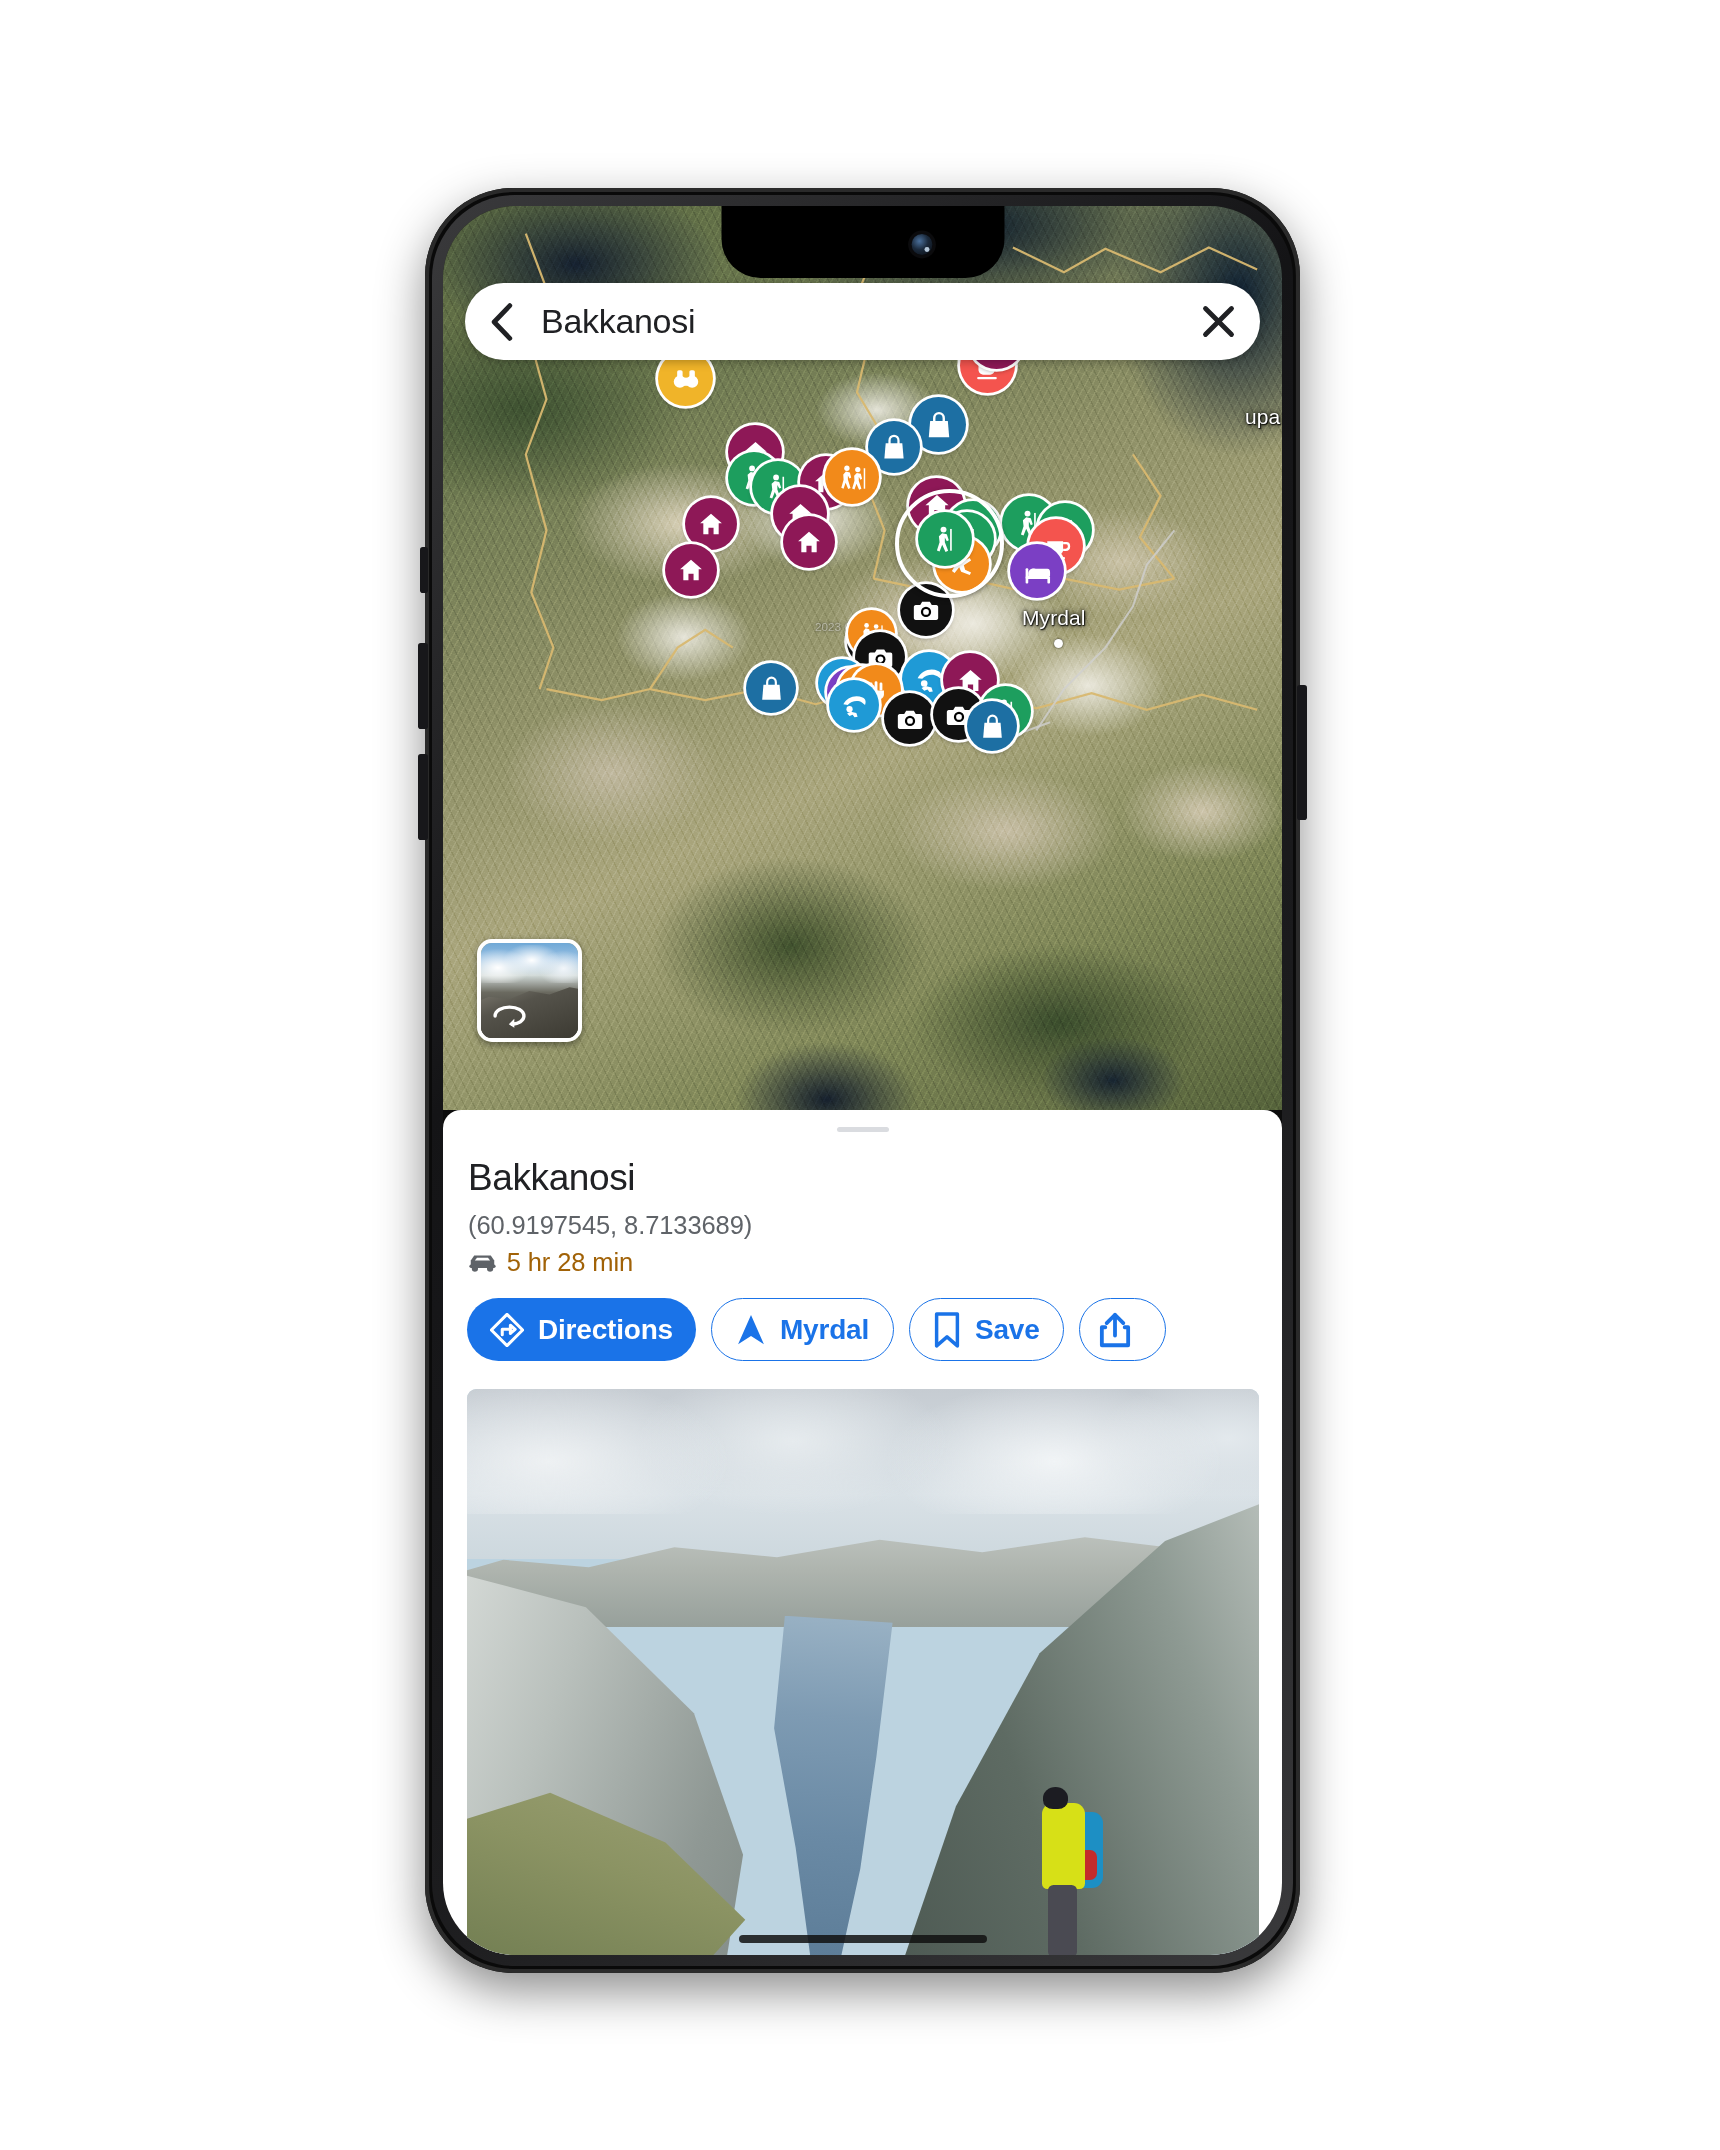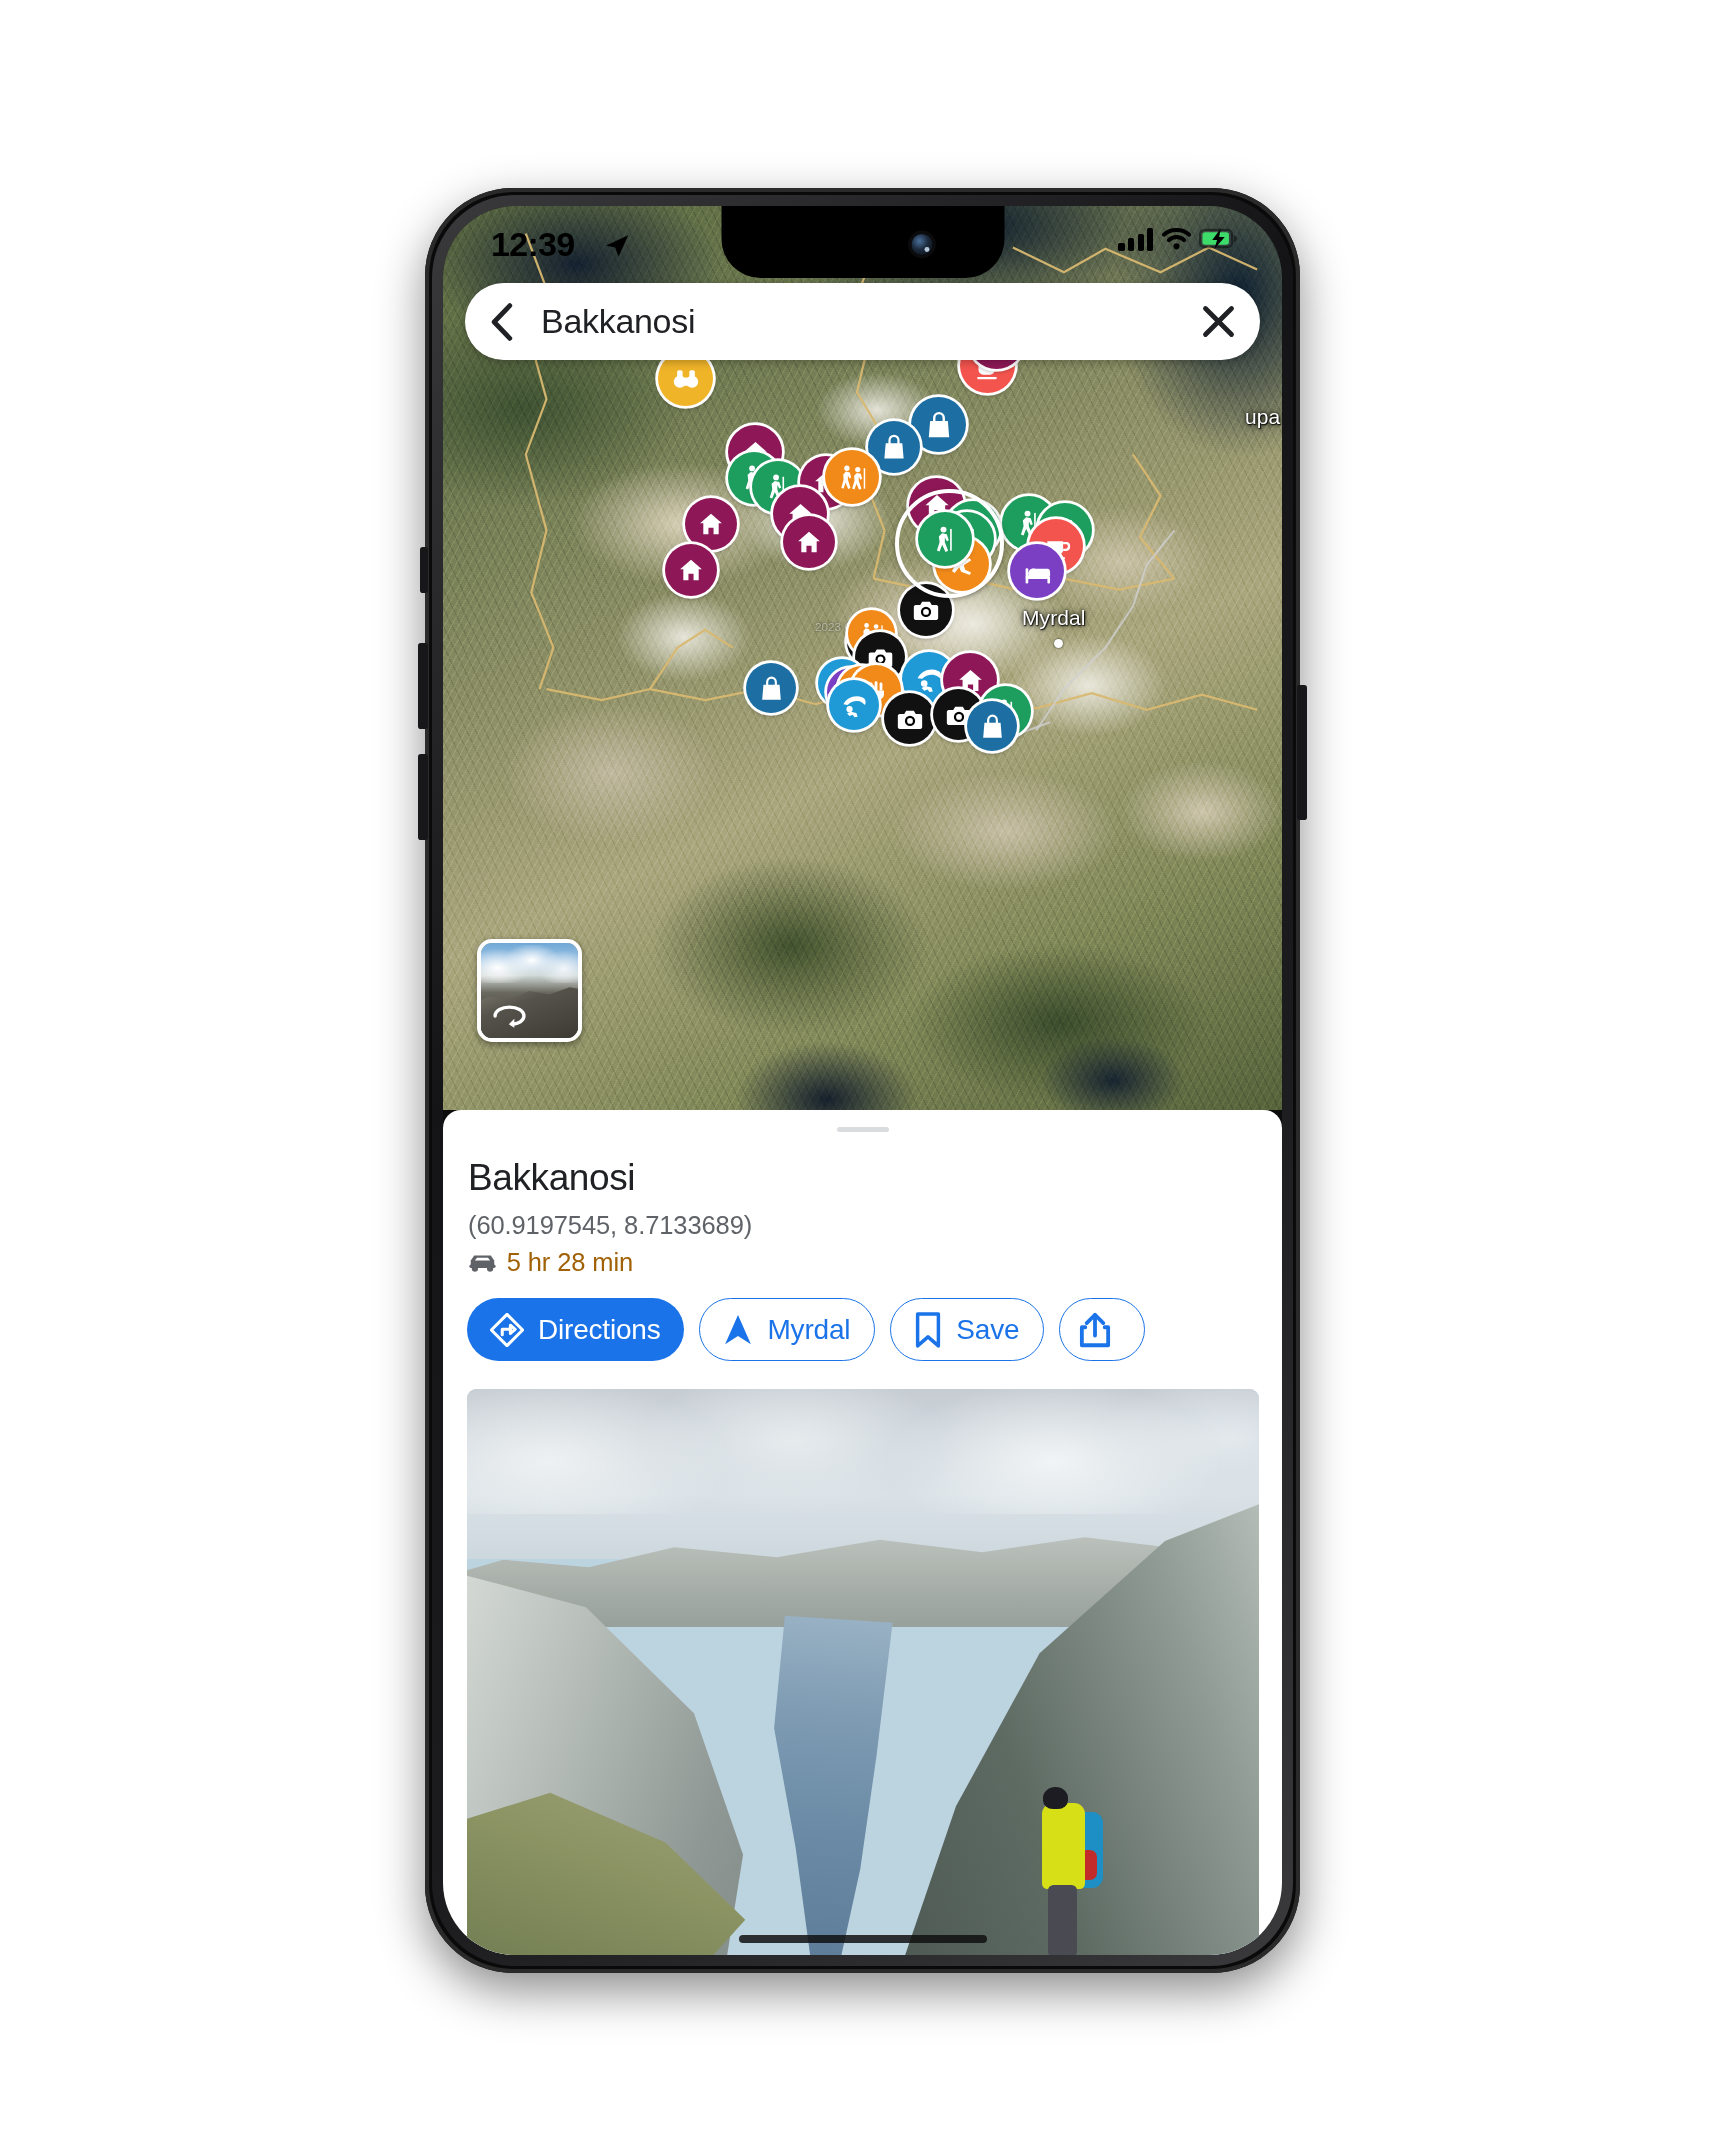--- a/index.html
+++ b/index.html
@@ -196,21 +196,21 @@
   
   #actions {
     position:absolute; left:23.5px; top:188px; display:flex; align-items:center; gap:15px;
   }
   .act {
     height:63px; border-radius:32px; display:flex; align-items:center; gap:14px;
     padding:0 23.5px; cursor:pointer; white-space:nowrap;
   }
   .act-primary { background:#1a73e8; color:#fff; }
   .act-outline { background:#fff; color:#1a73e8; border:1.7px solid #1a73e8; }
-  .act-label { font-size:28px; font-weight:400; letter-spacing:-0.2px; }
+  .act-label { font-size:28px; font-weight:700; letter-spacing:-0.2px; }
   .act-icononly { padding:0 19.3px; }
 
   
   #photo {
     position:absolute; left:23.5px; top:279px; width:792px; height:567px;
     border-radius:9.7px; overflow:hidden; background:#bcd3e0;
   }
   #ph-sky {
     position:absolute; left:0; top:0; width:100%; height:30%;
     background:linear-gradient(180deg,#c6ccd2 0%,#cfd7dd 36%,#d9e1e6 62%,#cdd8de 100%);
@@ -577,45 +577,20 @@
             <div id="sv-clouds"></div>
             <div id="sv-ridge"></div>
           </div>
           <svg id="sv-rot" width="37" height="23.5" viewBox="0 0 54 34">
             <path d="M6 16 C6 8 16 3 27 3 C38 3 48 8 48 16 C48 23 40 27 31 28" fill="none" stroke="#fff" stroke-width="5" stroke-linecap="round"></path>
             <path d="M34 20 L26 28 L34 33 Z" fill="#fff"></path>
           </svg>
         </div>
       </div>
 
-      <div id="statusbar">
-        <div id="clock">12:39</div>
-        <svg id="loc-arrow" width="29" height="29" viewBox="0 0 42 42">
-          <path d="M38 6 L6 21 L19 24 L24 37 Z" fill="#000"></path>
-        </svg>
-        <div id="status-right">
-          <span class="sig-bars">
-            <i style="height:7.6px"></i>
-              <i style="height:12.4px"></i>
-              <i style="height:17px"></i>
-              <i style="height:23px"></i>
-          </span>
-          <svg width="29" height="23.5" viewBox="0 0 42 34">
-            <path d="M3 11 C12 2 30 2 39 11" fill="none" stroke="#000" stroke-width="6" stroke-linecap="round"></path>
-            <path d="M10 19 C16 13 26 13 32 19" fill="none" stroke="#000" stroke-width="6" stroke-linecap="round"></path>
-            <circle cx="21" cy="28" r="4.5" fill="#000"></circle>
-          </svg>
-          <svg width="39" height="21" viewBox="0 0 56 30">
-            <rect x="1.5" y="2.5" width="46" height="25" rx="7" fill="none" stroke="#000" stroke-width="3.2" opacity=".45"></rect>
-            <path d="M50 10 L50 20 C53 19 54.5 17 54.5 15 C54.5 13 53 11 50 10 Z" fill="#000" opacity=".45"></path>
-            <rect x="5" y="6" width="38" height="18" rx="4" fill="#3ddc6a"></rect>
-            <path d="M31 1 L19 17 L26 17 L22 30 L37 13 L29 13 Z" fill="#000"></path>
-          </svg>
-        </div>
-      </div>
 
       <div id="notch">
         <div id="notch-cam"></div>
       </div>
 
       <div id="searchbar">
         <div id="back-btn">
           <svg width="30" height="40" viewBox="0 0 44 58">
             <path d="M32 5 L9 29 L32 53" fill="none" stroke="#202124" stroke-width="7" stroke-linecap="round" stroke-linejoin="round"></path>
           </svg>

